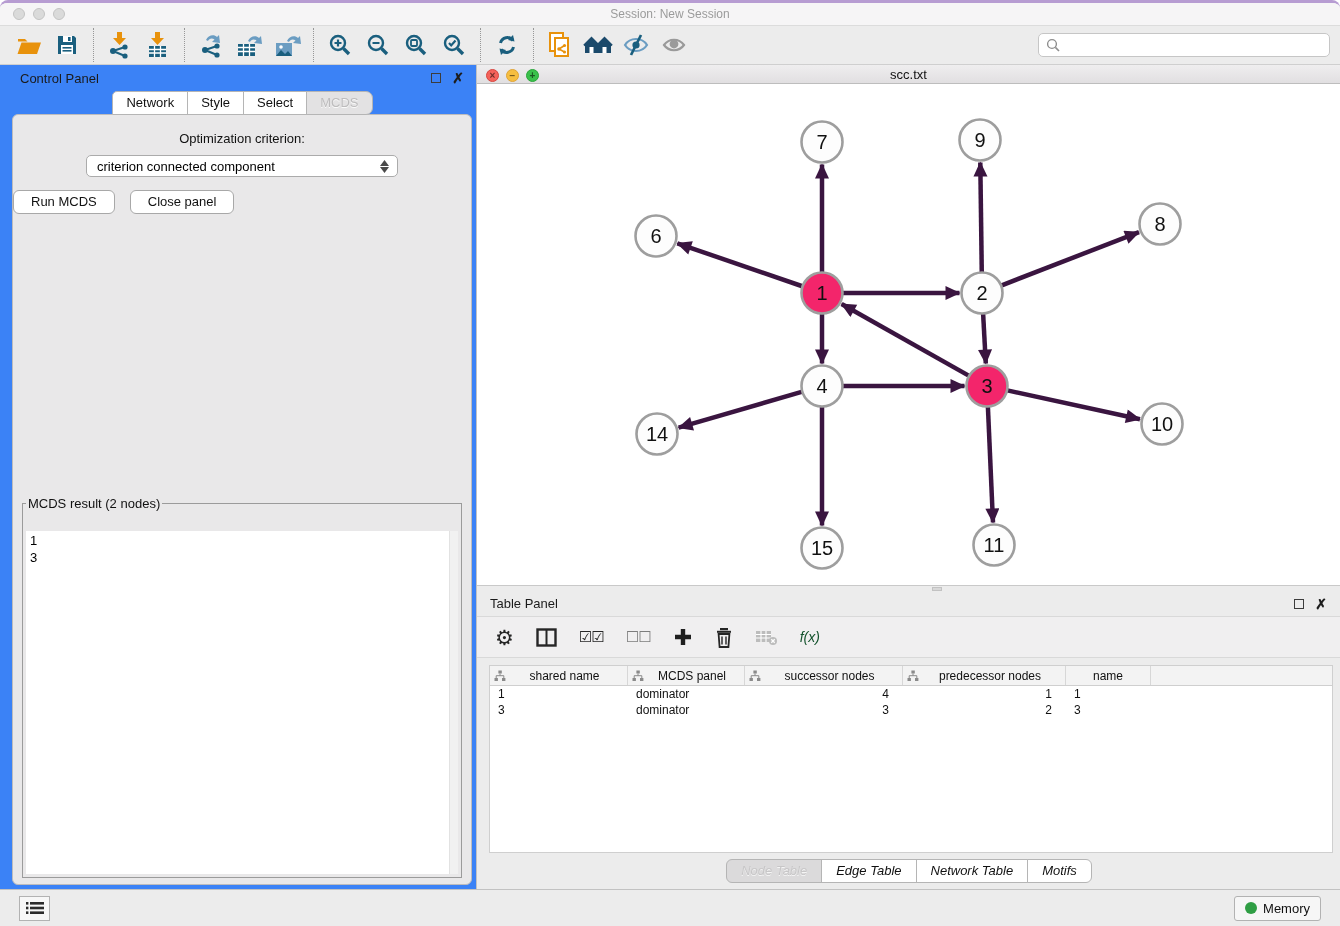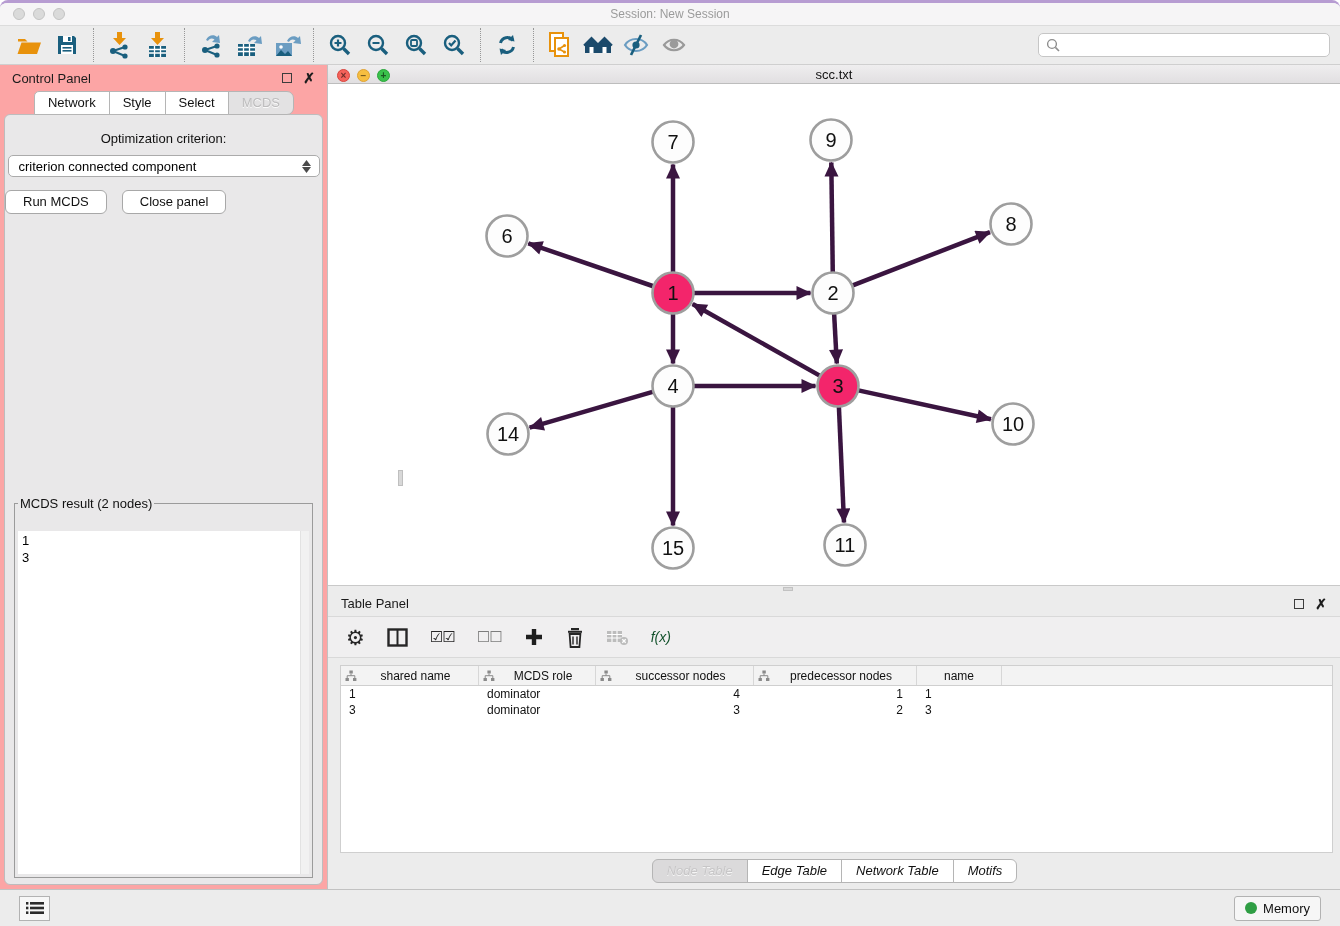--- a/index.html
+++ b/index.html
@@ -21,21 +21,21 @@
   .tb-sep { width:0; height:34px; border-left:1px dotted #979797; margin:0 7px; }
   .search-box { margin-left:auto; width:292px; height:24px; background:#fff; border:1px solid #c6c6c6;
                 border-radius:5px; display:flex; align-items:center; padding:0 7px; gap:5px; }
   .search-box input { border:none; outline:none; flex:1; font-size:13px; background:transparent; }
 
   
   .main { flex:1; display:flex; min-height:0; position:relative; }
   .v-handle { position:absolute; left:398px; top:405px; width:5px; height:16px; background:#d8d8d8; border:1px solid #bfbfbf; }
 
   
-  .control-panel { width:328px; flex:0 0 auto; display:flex; flex-direction:column; background:#fca5a5; border-right:1px solid #c2c2c2; }
+  .control-panel { width:477px; flex:0 0 auto; display:flex; flex-direction:column; background:#3b82f6; border-right:1px solid #c2c2c2;padding-left:8px; }
   .cp-header { height:26px; display:flex; align-items:center; padding:0 12px; font-size:13px; color:#1b1b1b; }
   .panel-icons { margin-left:auto; display:flex; gap:11px; align-items:center; }
   .float-ic { width:10px; height:10px; border:1.6px solid #3c3c3c; }
   .close-ic { font-size:14px; font-weight:bold; color:#1d1d1d; line-height:10px; }
   .cp-tabs { display:flex; justify-content:center; position:relative; z-index:2; margin-bottom:-1px; }
   .cp-tab { background:#fff; border:1px solid #b5b5b5; padding:3px 13px 4px; font-size:13px; color:#111; margin-right:-1px; }
   .cp-tab.first { border-radius:5px 0 0 0; }
   .cp-tab.disabled-active { background:#e3e2e3; color:#bdbcbd; text-shadow:0 1px 0 #fafafa; border-radius:0 7px 7px 0; }
   .cp-body { flex:1; margin:0 4px 4px; border:1px solid #bdbcbd; border-radius:6px; background:#e9e8e9;
              position:relative; padding-top:16px; }
@@ -447,21 +447,21 @@
                 </svg>
                 <span class="hlabel">shared name</span>
               </div>
               <div class="hcell" style="width: 117px;">
                 <svg width="12" height="12" viewBox="0 0 12 12">
                   <rect x="4.4" y="0.5" width="3.4" height="3" fill="#8a8a8a"></rect>
                   <rect x="0.5" y="8" width="3.4" height="3" fill="#8a8a8a"></rect>
                   <rect x="8" y="8" width="3.4" height="3" fill="#8a8a8a"></rect>
                   <path d="M6 3.5 v2.2 M2.2 8 V5.7 h7.6 V8" fill="none" stroke="#8a8a8a" stroke-width="1"></path>
                 </svg>
-                <span class="hlabel">MCDS role</span>
+                <span class="hlabel">MCDS panel</span>
               </div>
               <div class="hcell" style="width: 158px;">
                 <svg width="12" height="12" viewBox="0 0 12 12">
                   <rect x="4.4" y="0.5" width="3.4" height="3" fill="#8a8a8a"></rect>
                   <rect x="0.5" y="8" width="3.4" height="3" fill="#8a8a8a"></rect>
                   <rect x="8" y="8" width="3.4" height="3" fill="#8a8a8a"></rect>
                   <path d="M6 3.5 v2.2 M2.2 8 V5.7 h7.6 V8" fill="none" stroke="#8a8a8a" stroke-width="1"></path>
                 </svg>
                 <span class="hlabel">successor nodes</span>
               </div>

